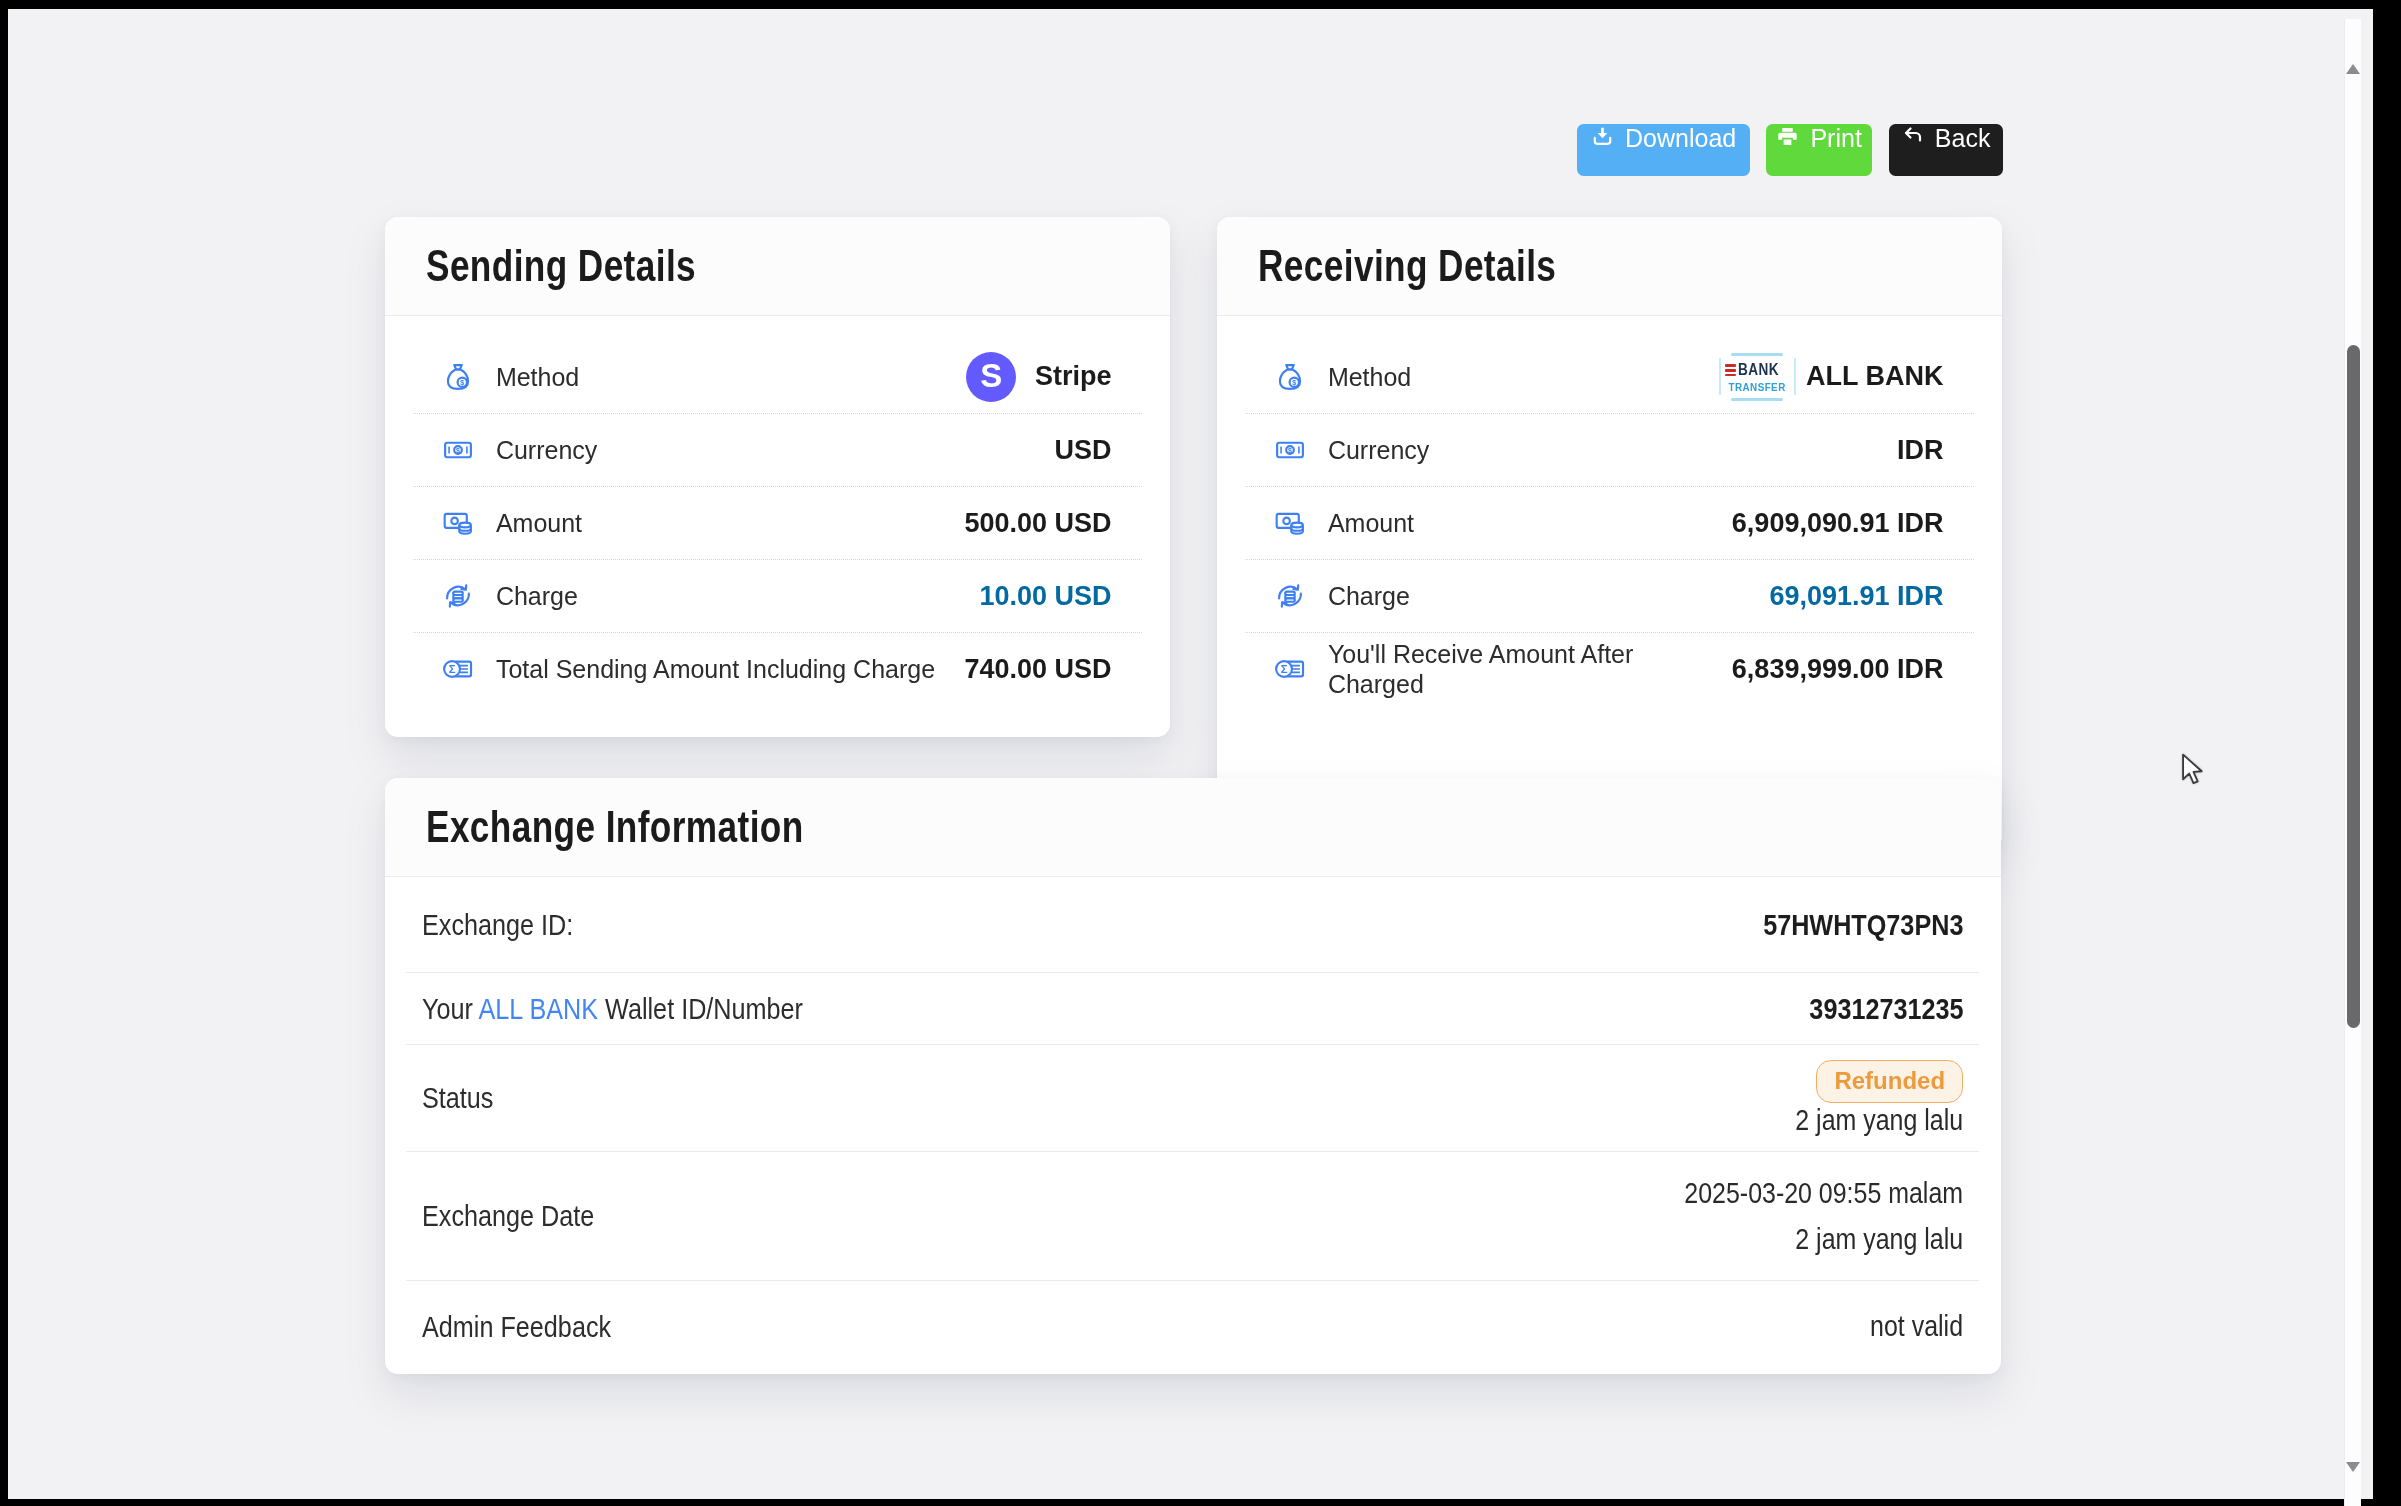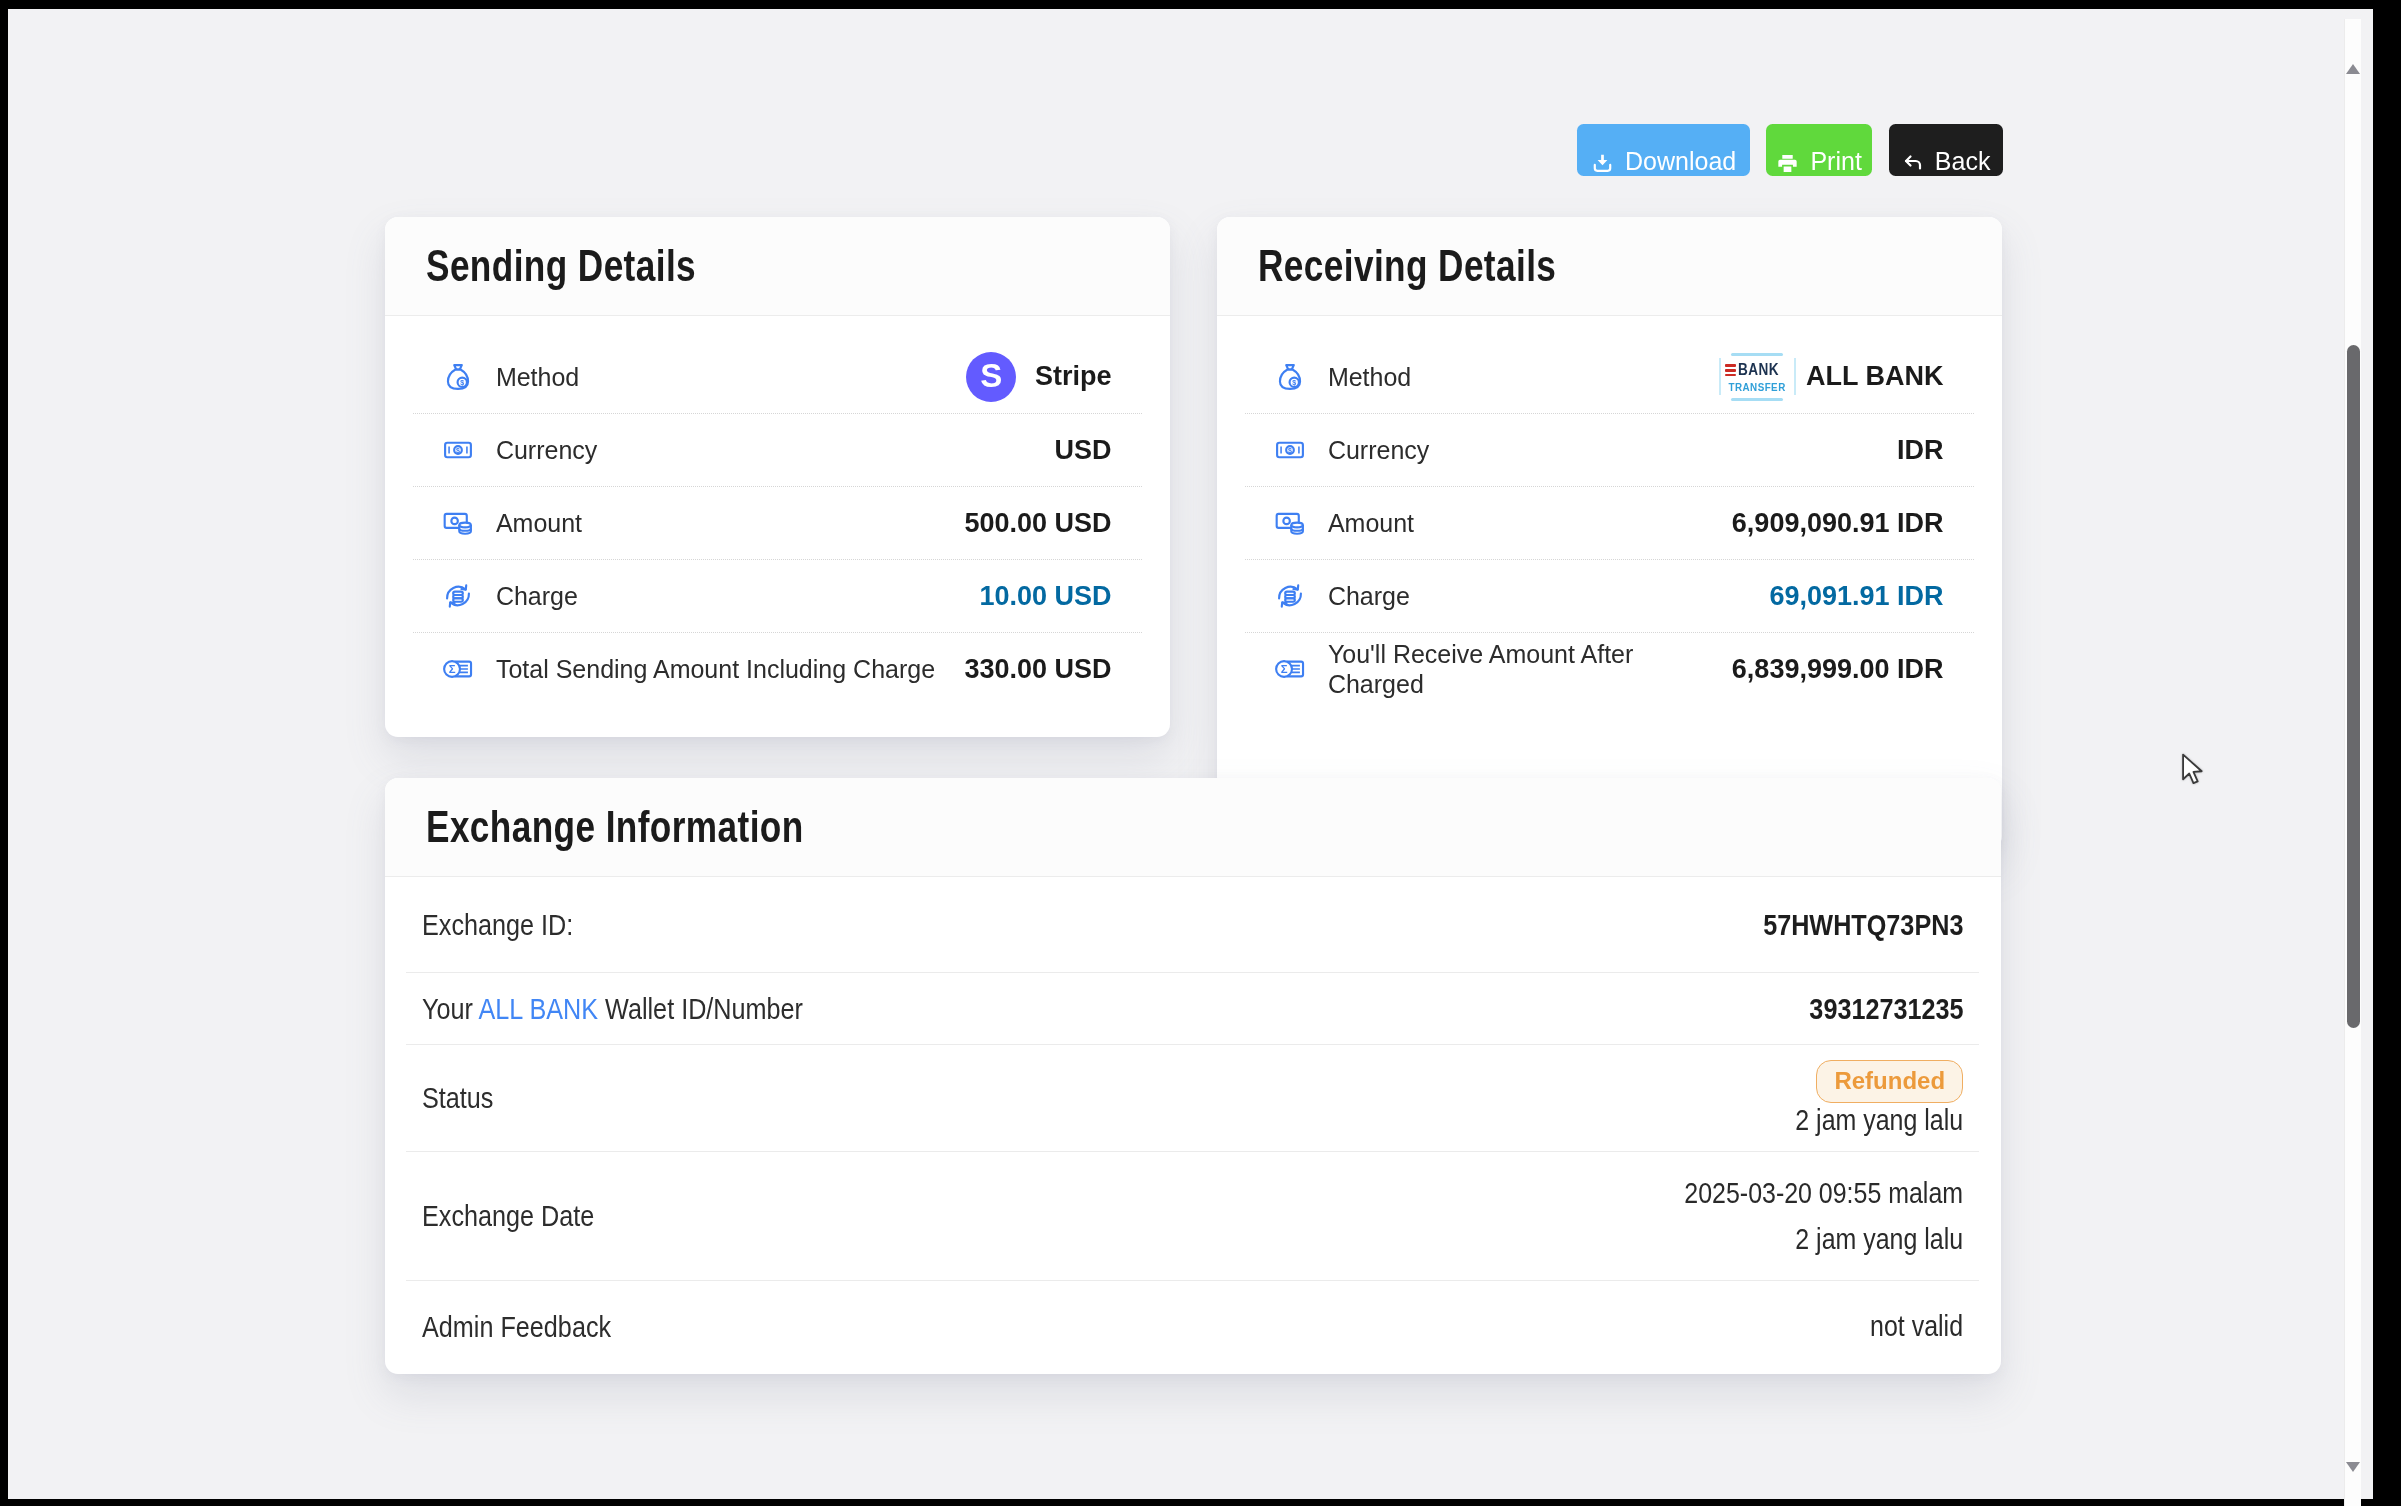--- a/index.html
+++ b/index.html
@@ -9,21 +9,21 @@
   .content{position:absolute;left:7.5px;top:9.3px;width:2365px;height:1490px;background:#f2f2f4;}
 
   
   .scrollbar{position:absolute;right:11.2px;top:9.3px;width:17.7px;height:1490px;background:#fdfdfd;border-left:0.9px solid #ececec;}
   .sb-arrow-up{position:absolute;top:45px;left:0.9px;width:0;height:0;border-left:7.5px solid transparent;border-right:7.5px solid transparent;border-bottom:10.3px solid #8b8b92;}
   .sb-arrow-down{position:absolute;bottom:37px;left:0.9px;width:0;height:0;border-left:7.5px solid transparent;border-right:7.5px solid transparent;border-top:10.3px solid #8b8b92;}
   .sb-thumb{position:absolute;left:1.9px;top:326px;width:13px;height:683px;border-radius:6.5px;background:#69696c;}
 
   
   .btn{position:absolute;top:115px;height:52px;border:none;border-radius:6.5px;color:#fff;
-       font-size:25px;font-weight:500;display:flex;align-items:flex-end;justify-content:center;gap:10.3px;
+       font-size:25px;font-weight:500;display:flex;align-items:flex-start;justify-content:center;gap:10.3px;
        font-family:inherit;cursor:pointer;padding:0;}
   .btn svg{flex:0 0 auto;}
   .btn-download{left:1569px;width:173px;background:#55aff5;}
   .btn-print{left:1758px;width:106px;background:#60d93c;}
   .btn-back{left:1881px;width:114px;background:#1e1e1e;}
 
   
   .card{position:absolute;background:#fff;border-radius:13px;
         box-shadow:0 20.5px 42px rgba(115,120,140,.16),0 3.7px 11.2px rgba(115,120,140,.07);}
   .card-send{left:377px;top:208px;width:785px;height:520px;}
@@ -201,21 +201,21 @@
             </span>
         </div>
         <div class="crow">
           <span class="ricon">
               <svg width="34" height="34" viewBox="0 0 24 24">
                 <use href="#i-sigmanote"></use>
               </svg>
             </span>
           <span class="rlabel">Total Sending Amount Including Charge</span>
           <span class="rright">
-              <span class="rvalue">330.00 USD</span>
+              <span class="rvalue">740.00 USD</span>
             </span>
         </div>
       </div>
     </div>
 
     <div class="card card-recv">
       <div class="card-header">
         <span class="card-title">Receiving Details</span>
       </div>
       <div class="card-body">

